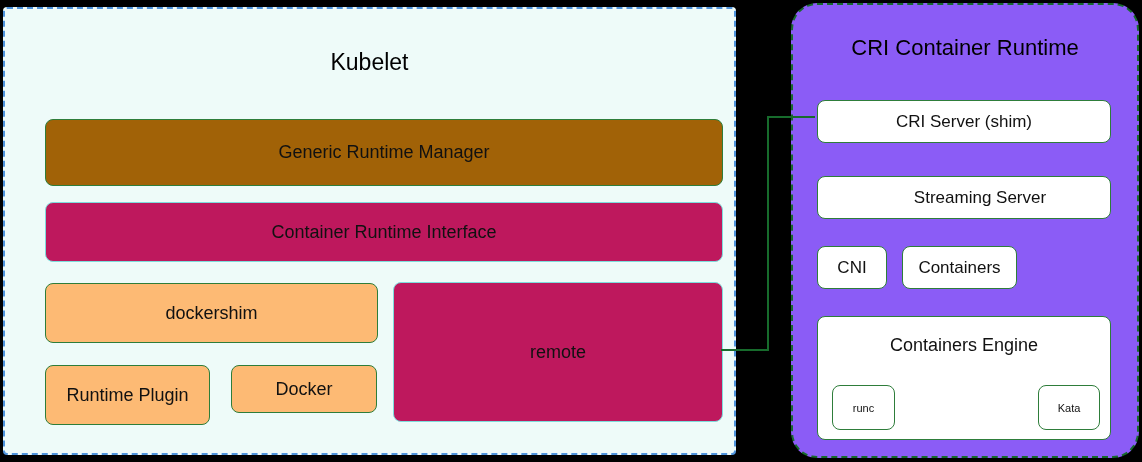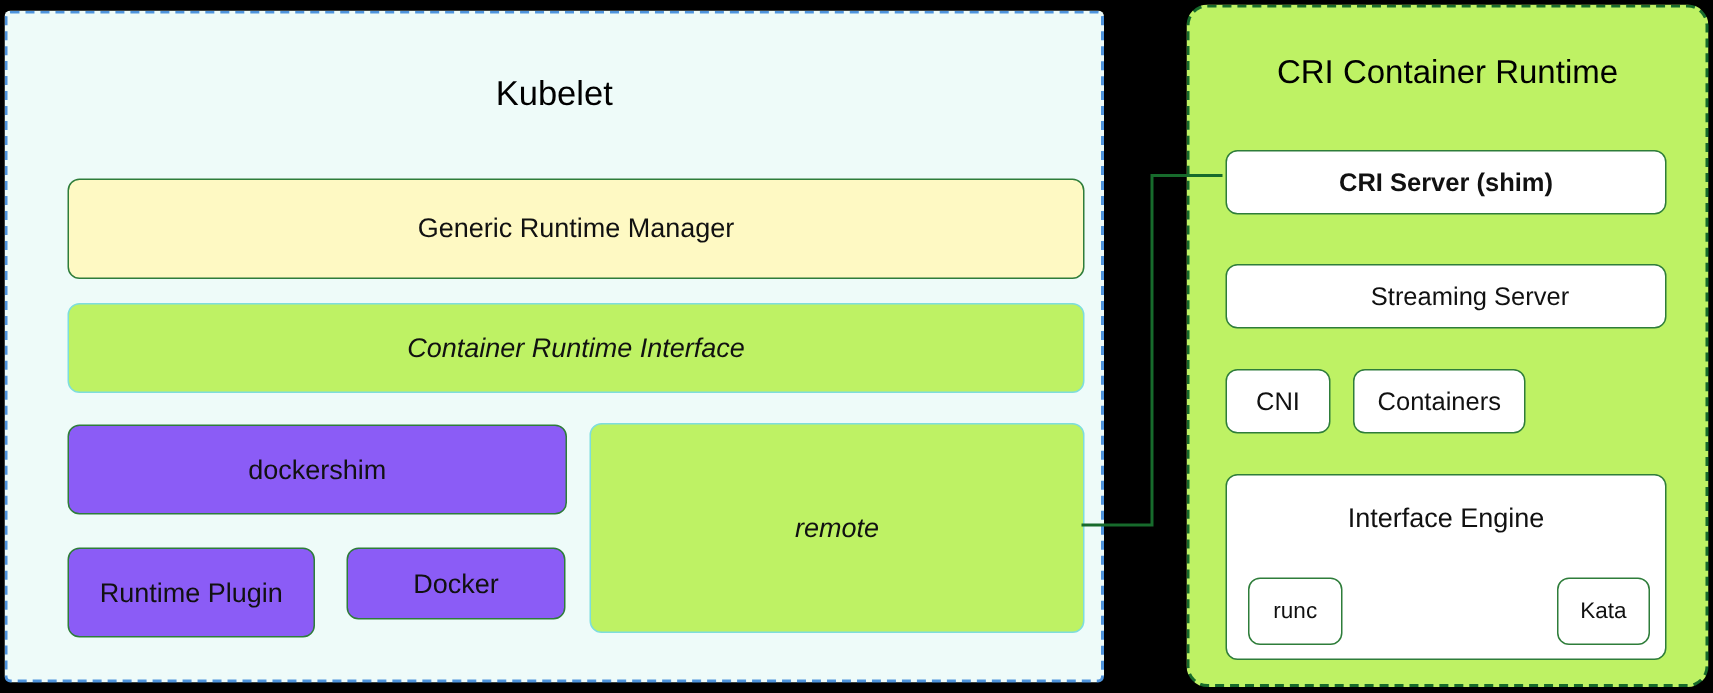--- a/index.html
+++ b/index.html
@@ -22,73 +22,73 @@
   }
   .kubelet-panel {
     left: 3px; top: 7px;
     width: 733px; height: 448px;
     background: #eefbf9;
     border-color: #4f94dd;
   }
   .cri-panel {
     left: 791px; top: 3px;
     width: 348px; height: 455px;
-    background: #bef264;
+    background: #8b5cf6;
     border-color: #176b2c;
-    border-radius: 14px;
+    border-radius: 26px;
   }
   .panel-title {
     position: absolute;
     left: 0;
     width: 100%;
     text-align: center;
     color: #000000;
   }
   .kubelet-title { top: 40px; font-size: 23px; }
   .cri-title { top: 30px; font-size: 22px; }
   .box {
     position: absolute;
     border: 1.5px solid #2e7d3a;
     border-radius: 8px;
     display: flex;
     align-items: center;
     justify-content: center;
     font-size: 18px;
-    background: #8b5cf6;
+    background: #fdba74;
     text-align: center;
   }
-  .purple { background: #fef9c3; border-color: #2e7d3a; }
-  .cyan   { background: #bef264; border-color: #7edddd; font-style: italic; }
+  .purple { background: #a16207; border-color: #2e7d3a; }
+  .cyan   { background: #be185d; border-color: #7edddd; }
 
   
   .grm            { left: 40px;  top: 110px; width: 678px; height: 67px; }
   .cri-interface  { left: 40px;  top: 193px; width: 678px; height: 60px; }
   .dockershim     { left: 40px;  top: 274px; width: 333px; height: 60px; }
   .remote         { left: 388px; top: 273px; width: 330px; height: 140px; }
   .network-plugin { left: 40px;  top: 356px; width: 165px; height: 60px; }
   .docker         { left: 226px; top: 356px; width: 146px; height: 48px; }
 
   
   .cri-box { background: #ffffff; font-size: 17px; }
-  .cri-server       { left: 24px;  top: 95px;  width: 294px; height: 43px; font-weight: bold; }
+  .cri-server       { left: 24px;  top: 95px;  width: 294px; height: 43px; }
   .streaming-server { left: 24px;  top: 171px; width: 294px; height: 43px; padding-left: 32px; }
   .cni              { left: 24px;  top: 241px; width: 70px;  height: 43px; }
   .containers       { left: 109px; top: 241px; width: 115px; height: 43px; }
   .images           { left: 238px; top: 241px; width: 85px;  height: 43px; }
   .container-engine {
     left: 24px; top: 311px; width: 294px; height: 124px;
     display: block;
   }
   .engine-label {
     position: absolute;
     top: 18px; left: 0; width: 100%;
     text-align: center;
     font-size: 18px;
   }
-  .engine-inner { background: #ffffff; font-size: 15px; }
+  .engine-inner { background: #ffffff; font-size: 11px; }
   .runc       { left: 14px;  top: 68px; width: 63px;  height: 45px; }
   .containerd { left: 90px;  top: 68px; width: 116px; height: 45px; }
   .kata       { left: 220px; top: 68px; width: 62px;  height: 45px; }
 
   .connector-svg {
     position: absolute;
     left: 0; top: 0;
     width: 1142px; height: 462px;
     z-index: 5;
     pointer-events: none;
@@ -121,21 +121,21 @@
     <div class="box cri-box cri-server">CRI Server (shim)</div>
 
     <div class="box cri-box streaming-server">Streaming Server</div>
 
     <div class="box cri-box cni">CNI</div>
 
     <div class="box cri-box containers">Containers</div>
 
 
     <div class="box cri-box container-engine">
-      <div class="engine-label">Interface Engine</div>
+      <div class="engine-label">Containers Engine</div>
 
       <div class="box engine-inner runc">runc</div>
 
 
       <div class="box engine-inner kata">Kata</div>
     </div>
   </div>
 
   <svg class="connector-svg" viewBox="0 0 1142 462" xmlns="http://www.w3.org/2000/svg">
     <polyline points="721,350 768,350 768,117 815,117" fill="none" stroke-width="2" stroke="#176b2c"></polyline>

